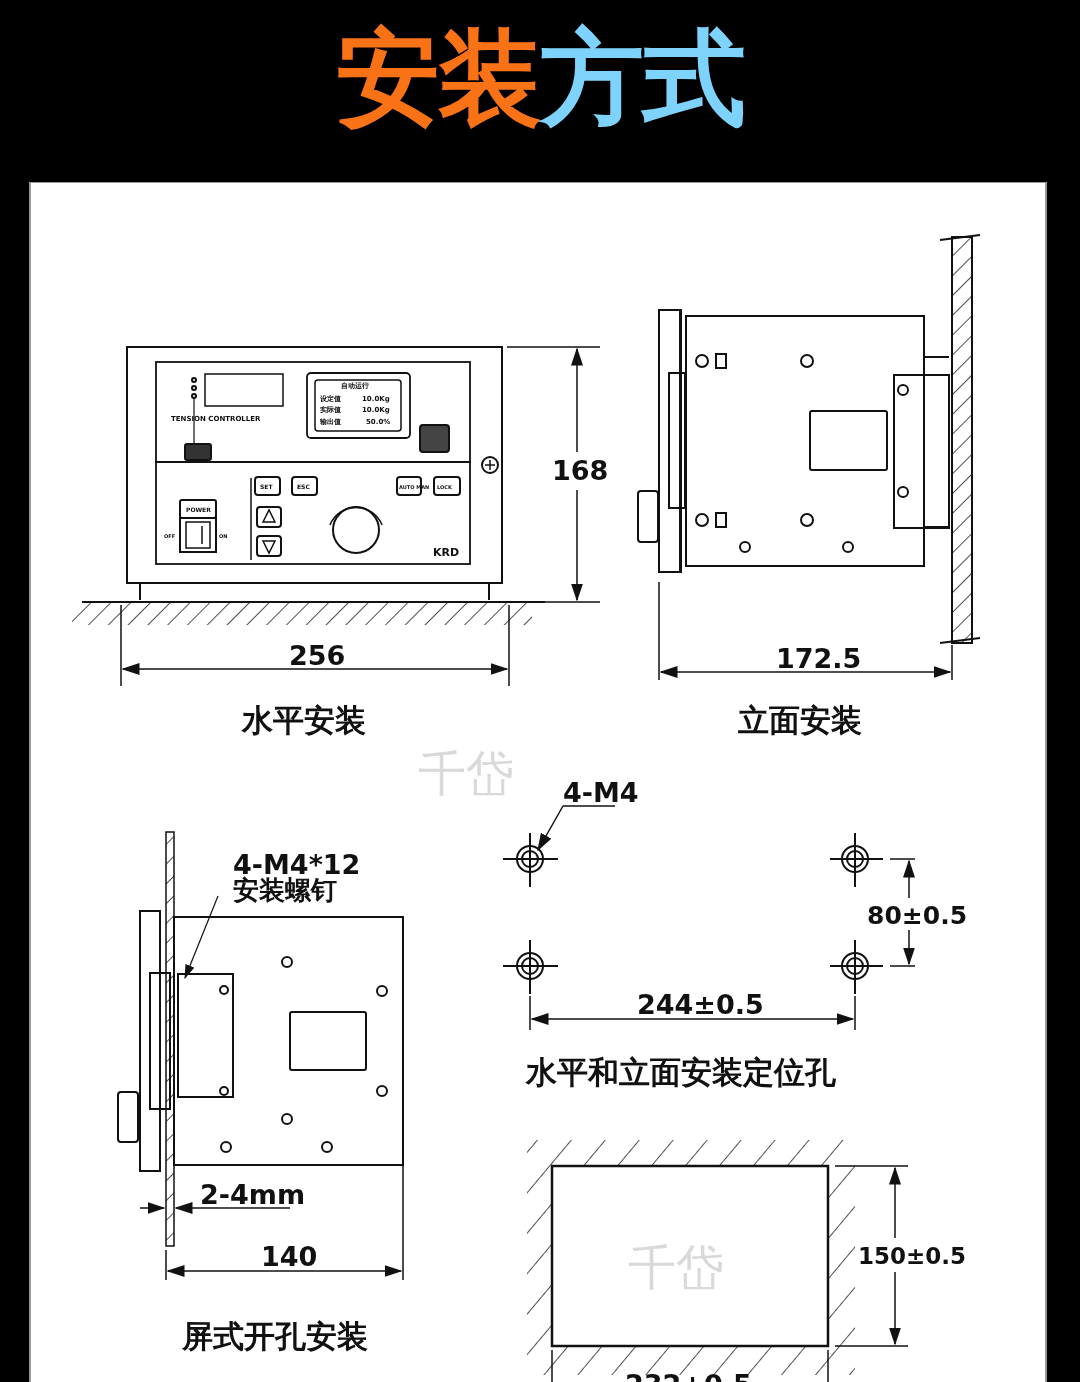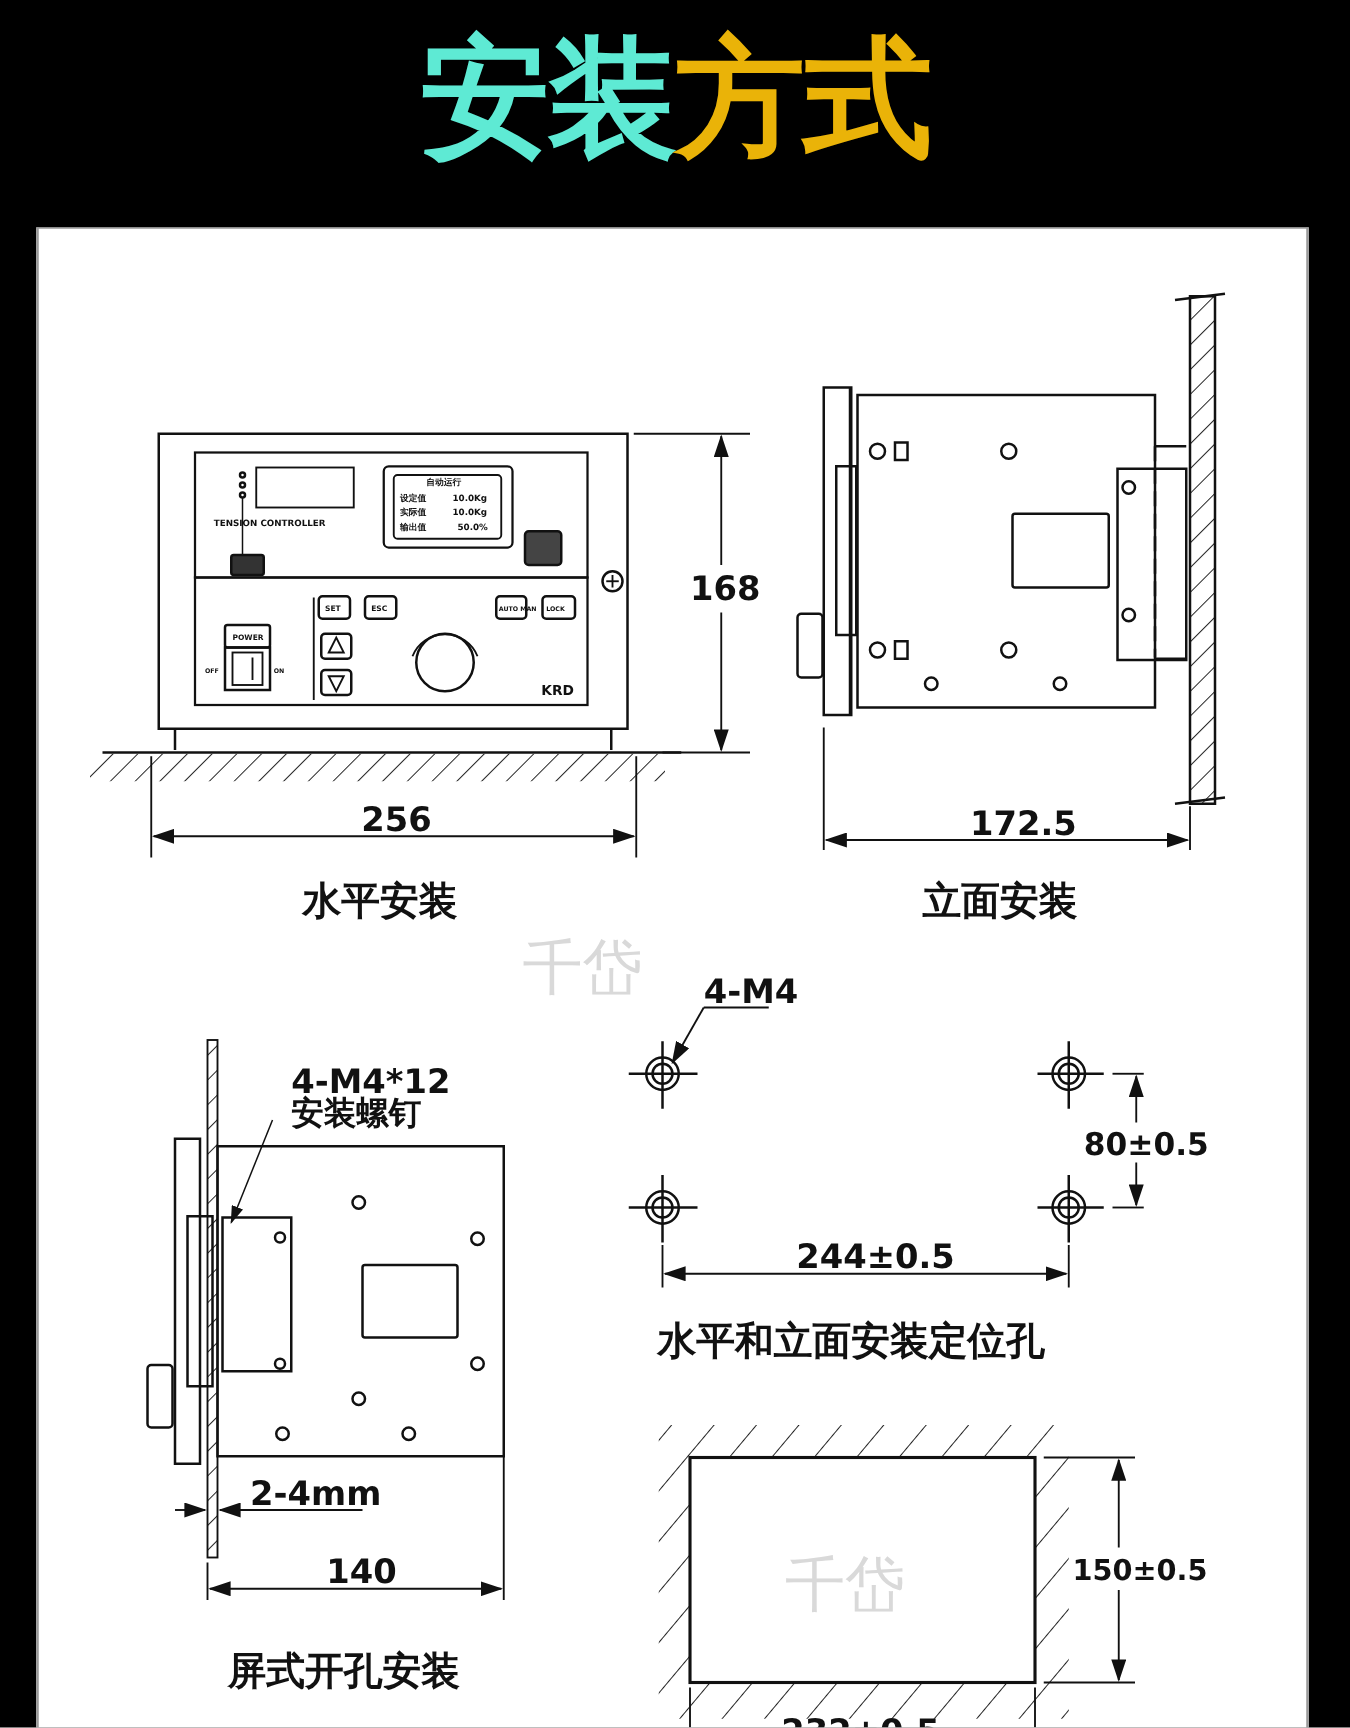--- a/index.html
+++ b/index.html
@@ -1,21 +1,21 @@
 <!DOCTYPE html>
 <html><head>
 <meta charset="utf-8">
 <style>
   html, body { margin:0; padding:0; }
   body { width:1080px; height:1382px; background:#000; position:relative; overflow:hidden;
          font-family:"DejaVu Sans","Liberation Sans",sans-serif; }
   .title { position:absolute; left:0; top:18px; width:1080px; text-align:center;
            font-size:104px; font-weight:bold; letter-spacing:-2px; line-height:120px; }
-  .title .y { color:#5eead4; }
-  .title .w { color:#eab308; }
+  .title .y { color:#f97316; }
+  .title .w { color:#7dd3fc; }
   .panel { position:absolute; left:29px; top:182px; width:1014px; height:1200px; background:#fff;
            border-left:2px solid #999; border-top:1px solid #999; border-right:2px solid #999; }
   svg { position:absolute; left:0; top:0; }
   .lbl { font-family:"DejaVu Sans","Liberation Sans",sans-serif; font-weight:bold; fill:#111; }
   .wm { font-family:"DejaVu Sans",sans-serif; fill:#d9d9d9; }
 </style>
 </head>
 <body>
 
 <div class="title"><span class="y">安装</span><span class="w">方式</span></div>

